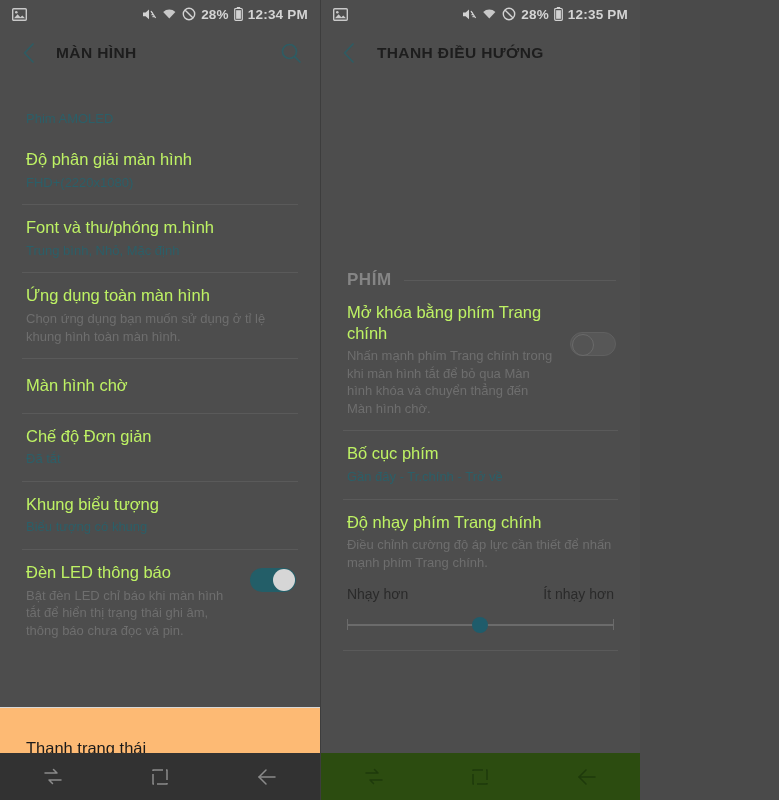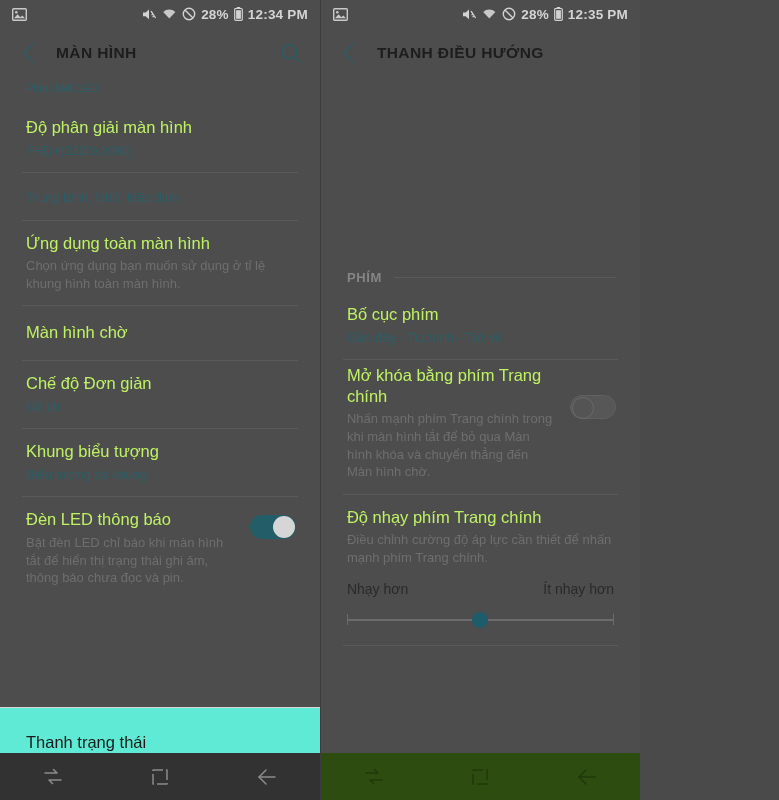--- a/index.html
+++ b/index.html
@@ -23,46 +23,46 @@
   .apptitle{font-size:15.5px;font-weight:bold;color:#1d1d1d;letter-spacing:.4px;margin-left:12px;}
   .searchbtn{margin-left:auto;width:30px;height:30px;display:flex;align-items:center;justify-content:center;}
 
   
   .list{position:relative;}
   .row{position:relative;padding:13px 24px 13px 26px;box-sizing:border-box;}
   .row + .row::before{content:"";position:absolute;left:22px;right:22px;top:0;height:1px;background:#5a5a5a;}
   .title{font-size:16.5px;color:#bef264;line-height:1.25;}
   .sub{font-size:13px;color:#2b5f68;margin-top:4px;line-height:1.35;}
   .sub.gray{color:#6e6e6e;}
-  .partial-label{font-size:11px;color:#2b5f68;padding:4px 26px 10px 26px;}
+  .partial-label{font-size:13px;color:#2b5f68;padding:4px 26px 10px 26px;margin-top:29px;}
 
   .row.with-toggle{display:flex;align-items:flex-start;}
   .row.with-toggle .txt{flex:1;padding-right:14px;}
 
   
   .toggle{width:46px;height:24px;border-radius:14px;position:relative;flex:0 0 auto;margin-top:6px;}
   .toggle .knob{position:absolute;top:1px;width:22px;height:22px;border-radius:50%;}
   .toggle.on{background:#235e68;}
   .toggle.on .knob{right:1px;background:#d6d6d6;}
   .toggle.off{background:#575757;border:1px solid #606060;box-sizing:border-box;}
   .toggle.off .knob{left:1px;background:#545454;border:1px solid #6a6a6a;box-sizing:border-box;}
 
   
-  .hl-row{position:absolute;left:0;width:388px;background:#5eead4;border-top:1px solid #d8d8d8;border-bottom:1px solid #cfcfcf;box-sizing:border-box;padding:24px 26px;}
+  .hl-row{position:absolute;left:0;width:388px;background:#fdba74;border-top:1px solid #d8d8d8;border-bottom:1px solid #cfcfcf;box-sizing:border-box;padding:30px 26px;}
   .hl-row .title{color:#1a1a1a;font-size:16.5px;}
 
   
   .navbar{position:absolute;left:0;bottom:0;width:100%;height:47px;display:flex;align-items:center;justify-content:space-around;box-sizing:border-box;}
   .navbar.dark{background:#323232;}
   .navbar.green{background:#2c4c10;}
   .navbtn{width:60px;height:38px;display:flex;align-items:center;justify-content:center;}
 
   
   .sec-head{display:flex;align-items:center;padding:16px 24px 6px 26px;}
-  .sec-head .lbl{font-size:13px;font-weight:bold;color:#858585;letter-spacing:.6px;}
+  .sec-head .lbl{font-size:17px;font-weight:bold;color:#858585;letter-spacing:.6px;}
   .sec-head .rule{flex:1;height:1px;background:#5a5a5a;margin-left:12px;}
 
   
   .slider-row{padding:2px 26px 16px 26px;}
   .slider-labels{display:flex;justify-content:space-between;font-size:14px;color:#2a2a2a;padding-bottom:14px;}
   .track{position:relative;height:18px;}
   .track .line{position:absolute;left:0;right:0;top:8px;height:1.5px;background:#6b6b6b;}
   .track .tick{position:absolute;top:3px;width:1.5px;height:11px;background:#6b6b6b;}
   .track .thumb{position:absolute;top:1px;width:16px;height:16px;border-radius:50%;background:#1f5c6b;transform:translateX(-50%);}
   .divider-line{height:1px;background:#5a5a5a;margin:0 22px;}
@@ -132,20 +132,21 @@
 
     <div class="list">
       <div class="partial-label">Phim AMOLED</div>
 
       <div class="row">
         <div class="title">Độ phân giải màn hình</div>
         <div class="sub">FHD+(2220x1080)</div>
       </div>
 
       <div class="row">
+        <div class="title">Font và thu/phóng m.hình</div>
         <div class="sub">Trung bình, Nhỏ, Mặc định</div>
       </div>
 
       <div class="row">
         <div class="title">Ứng dụng toàn màn hình</div>
         <div class="sub gray" style="max-width:305px;">Chọn ứng dụng bạn muốn sử dụng ở tỉ lệ khung hình toàn màn hình.</div>
       </div>
 
       <div class="row" style="padding-top:17px;padding-bottom:17px;">
         <div class="title">Màn hình chờ</div>
@@ -249,33 +250,33 @@
       </div>
       <div class="apptitle">THANH ĐIỀU HƯỚNG</div>
     </div>
 
     <div class="list" style="padding-top:176px;">
       <div class="sec-head">
         <span class="lbl">PHÍM</span>
         <span class="rule"></span>
       </div>
 
-      <div class="row">
-        <div class="title">Bố cục phím</div>
-        <div class="sub">Gần đây - Tr.chính - Trở về</div>
-      </div>
-
       <div class="row with-toggle" style="padding-top:6px;">
         <div class="txt">
           <div class="title">Mở khóa bằng phím Trang chính</div>
           <div class="sub gray" style="max-width:270px;">Nhấn mạnh phím Trang chính trong khi màn hình tắt để bỏ qua Màn hình khóa và chuyển thẳng đến Màn hình chờ.</div>
         </div>
         <div class="toggle off" style="margin-top:30px;">
             <span class="knob"></span>
           </div>
+      </div>
+
+      <div class="row">
+        <div class="title">Bố cục phím</div>
+        <div class="sub">Gần đây - Tr.chính - Trở về</div>
       </div>
 
       <div class="row">
         <div class="title">Độ nhạy phím Trang chính</div>
         <div class="sub gray" style="max-width:305px;">Điều chỉnh cường độ áp lực cần thiết để nhấn mạnh phím Trang chính.</div>
       </div>
 
       <div class="slider-row">
         <div class="slider-labels">
           <span>Nhạy hơn</span>

